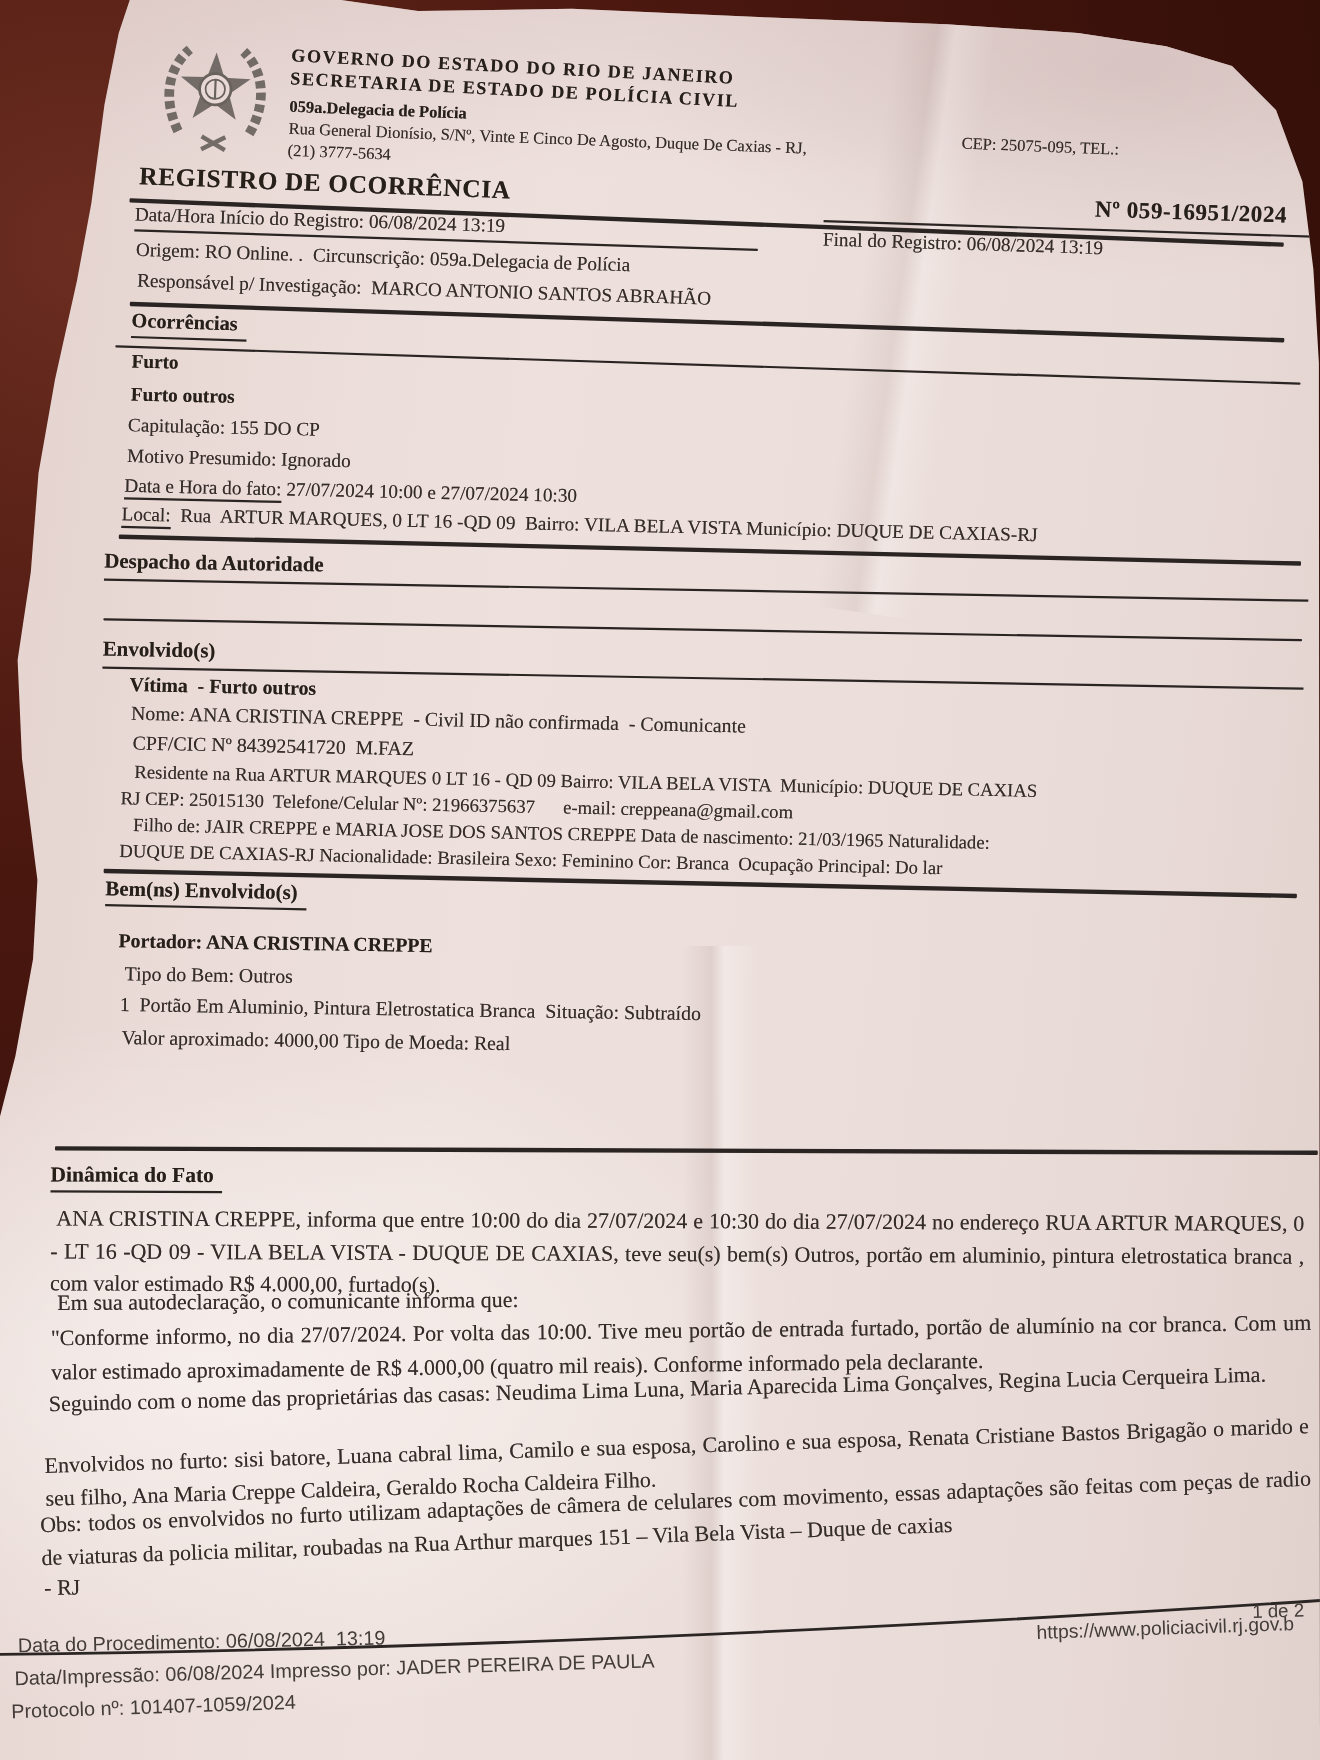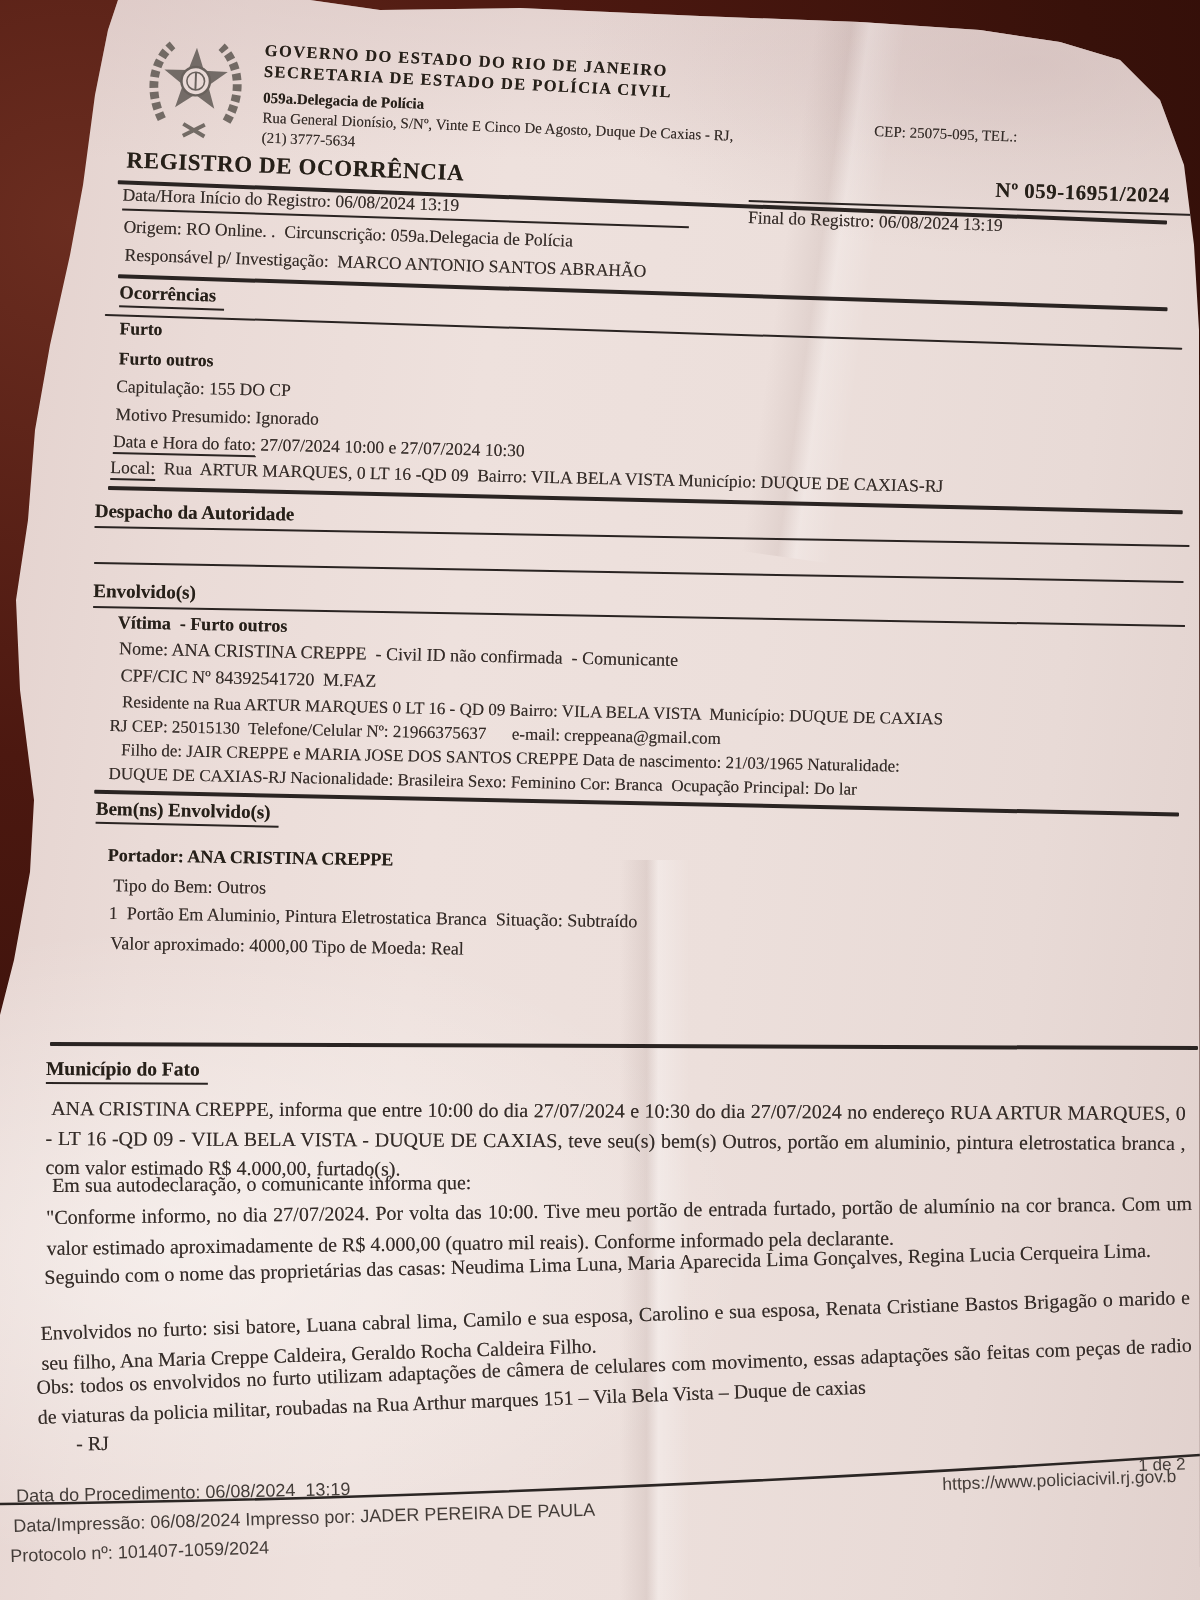--- a/index.html
+++ b/index.html
@@ -122,21 +122,21 @@
     <section class="sec" style="left:104px;top:845px;width:1080px;transform:rotate(.9deg);font-size:18px;">
       <div class="t b abs" style="left:4px;top:0;">Portador: ANA CRISTINA CREPPE</div>
       <div class="t abs" style="left:10px;top:30px;">Tipo do Bem: Outros</div>
       <div class="t abs" style="left:6px;top:58px;">1  Portão Em Aluminio, Pintura Eletrostatica Branca  Situação: Subtraído</div>
       <div class="t abs" style="left:8px;top:88px;">Valor aproximado: 4000,00 Tipo de Moeda: Real</div>
     </section>
 
     <div class="sec rule" style="left:50px;top:1042px;width:1148px;height:3.5px;transform:rotate(.2deg);"></div>
 
     <section class="sec" style="left:46px;top:1058px;width:1140px;transform:rotate(.25deg);">
-      <span class="hul t b" style="font-size:19.5px;">Município do Fato</span>
+      <span class="hul t b" style="font-size:19.5px;">Dinâmica do Fato</span>
       <div class="t just" style="margin-top:10px;font-size:20px;line-height:29.5px;"> ANA CRISTINA CREPPE, informa que entre 10:00 do dia 27/07/2024 e 10:30 do dia 27/07/2024 no endereço RUA ARTUR MARQUES, 0 - LT 16 -QD 09 - VILA BELA VISTA - DUQUE DE CAXIAS, teve seu(s) bem(s) Outros, portão em aluminio, pintura eletrostatica branca , com valor estimado R$ 4.000,00, furtado(s).</div>
     </section>
 
     <section class="sec" style="left:52px;top:1174px;width:1130px;transform:rotate(-.4deg);">
       <div class="t" style="font-size:20px;">Em sua autodeclaração, o comunicante informa que:</div>
     </section>
 
     <section class="sec" style="left:46px;top:1202px;width:1146px;transform:rotate(-.7deg);">
       <div class="t just" style="font-size:20px;line-height:31px;">"Conforme informo, no dia 27/07/2024. Por volta das 10:00. Tive meu portão de entrada furtado, portão de alumínio na cor branca. Com um valor estimado aproximadamente de R$ 4.000,00 (quatro mil reais). Conforme informado pela declarante.</div>
     </section>
@@ -147,21 +147,21 @@
 
     <section class="sec" style="left:40px;top:1318px;width:1150px;transform:rotate(-1.8deg);">
       <div class="t just" style="font-size:20px;line-height:30px;">Envolvidos no furto: sisi batore, Luana cabral lima, Camilo e sua esposa, Carolino e sua esposa, Renata Cristiane Bastos Brigagão o marido e seu filho, Ana Maria Creppe Caldeira, Geraldo Rocha Caldeira Filho.</div>
     </section>
 
     <section class="sec" style="left:36px;top:1372px;width:1156px;transform:rotate(-2.1deg);">
       <div class="t just" style="font-size:20px;line-height:30px;">Obs: todos os envolvidos no furto utilizam adaptações de câmera de celulares com movimento, essas adaptações são feitas com peças de radio de viaturas da policia militar, roubadas na Rua Arthur marques 151 – Vila Bela Vista – Duque de caxias</div>
     </section>
 
     <section class="sec" style="left:40px;top:1433px;transform:rotate(-1deg);">
-      <div class="t" style="font-size:20px;margin-left:36px;">- RJ</div>
+      <div class="t" style="font-size:20px;">- RJ</div>
     </section>
 
     <svg class="abs" style="left:0;top:1440px;" width="1200" height="80" viewBox="0 0 1200 80">
       <path d="M0,64 C360,60 760,44 1200,15" stroke="#2b2624" stroke-width="2.6" fill="none"></path>
     </svg>
     <div class="sec sans t" style="left:1138px;top:1456px;font-size:17px;transform:rotate(-2deg);">1 de 2</div>
     <div class="sec sans t" style="left:942px;top:1474px;font-size:17.5px;transform:rotate(-2deg);white-space:nowrap;">https://www.policiacivil.rj.gov.b</div>
     <div class="sec sans t" style="left:16px;top:1486px;font-size:18px;transform:rotate(-1.2deg);">Data do Procedimento: 06/08/2024  13:19</div>
     <div class="sec sans t" style="left:13px;top:1516px;font-size:18px;transform:rotate(-1.6deg);">Data/Impressão: 06/08/2024 Impresso por: JADER PEREIRA DE PAULA</div>
     <div class="sec sans t" style="left:10px;top:1546px;font-size:18px;transform:rotate(-1.9deg);">Protocolo nº: 101407-1059/2024</div>

